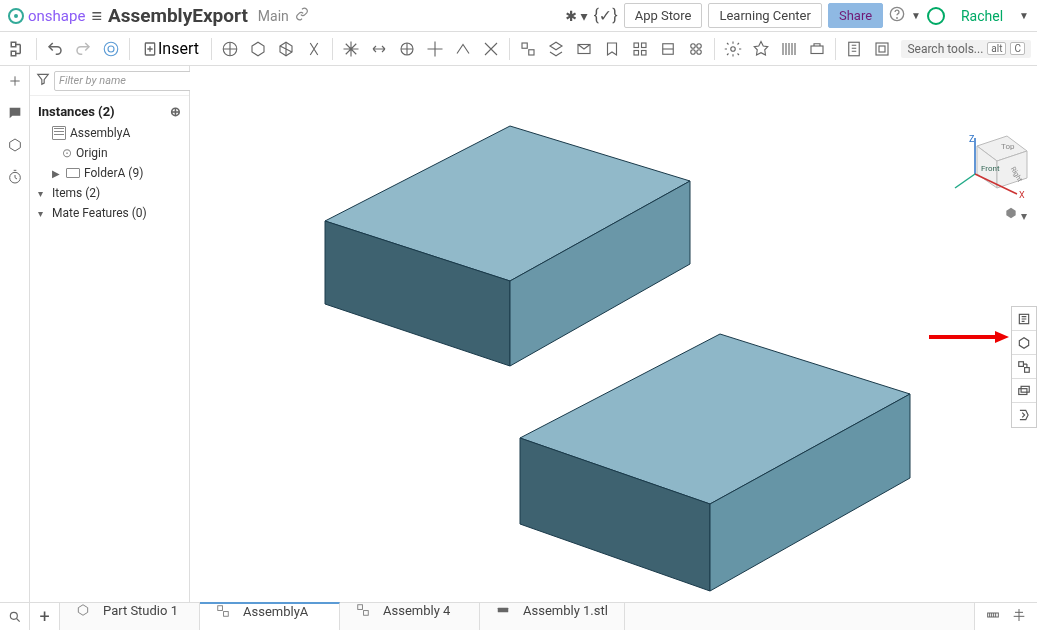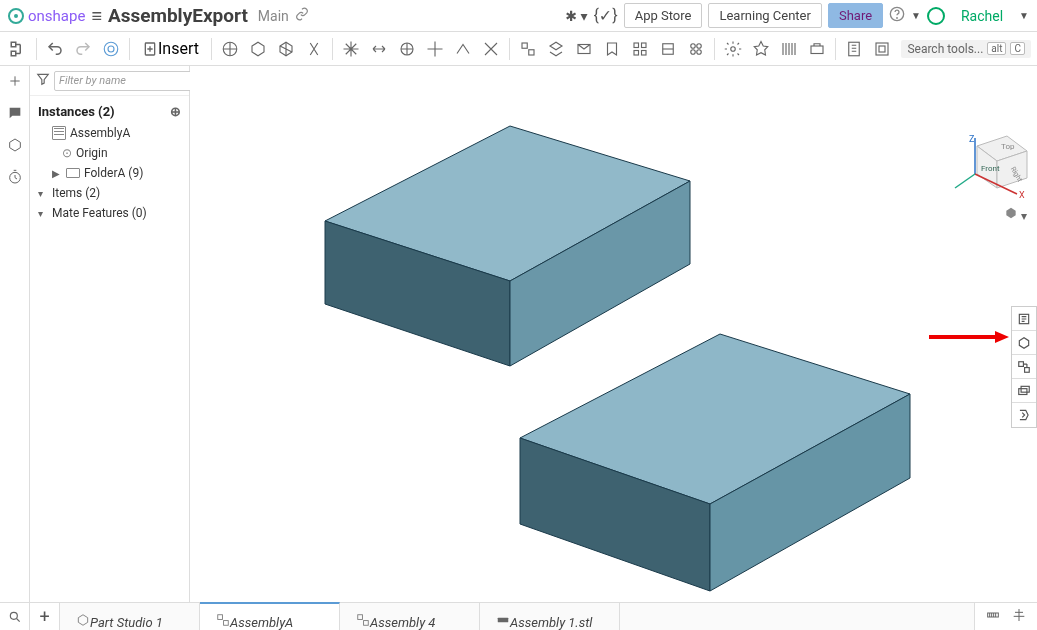--- a/index.html
+++ b/index.html
@@ -58,21 +58,21 @@
 .triad{position:absolute;top:50px;right:20px;width:70px;height:70px;}
 .viewmenu{position:absolute;top:140px;right:10px;color:#666;font-size:12px;cursor:pointer;}
 
 .arrow-callout{position:absolute;top:263px;right:28px;}
 
 .collapse-handle{position:absolute;left:190px;top:290px;width:14px;height:24px;border:1px solid #ccc;border-left:none;display:flex;align-items:center;justify-content:center;background:#fff;cursor:pointer;}
 
 .footer{height:28px;border-top:1px solid #ddd;display:flex;align-items:stretch;font-size:13px;color:#444;}
 .footer .foot-left{width:30px;display:flex;align-items:center;justify-content:center;border-right:1px solid #ddd;}
 .footer .add-tab{width:30px;display:flex;align-items:center;justify-content:center;border-right:1px solid #ddd;cursor:pointer;}
-.footer .tab{display:flex;align-items:flex-end;gap:0;padding:0 16px;border-right:1px solid #ddd;cursor:pointer;min-width:140px;font-style:italic;}
+.footer .tab{display:flex;align-items:flex-start;gap:13px;padding:0 16px;border-right:1px solid #ddd;cursor:pointer;min-width:140px;}
 .footer .tab.active{background:#fff;border-top:2px solid #5b9bd5;margin-top:-1px;}
 .footer .tab:not(.active){background:#fafafa;}
 .footer-spacer{flex:1;background:#fafafa;}
 .footer-right{display:flex;align-items:center;gap:10px;padding:0 10px;border-left:1px solid #ddd;}
 .tab-icon{color:#777;}
 </style>
 </head>
 <body>
 
 <div class="topbar">

